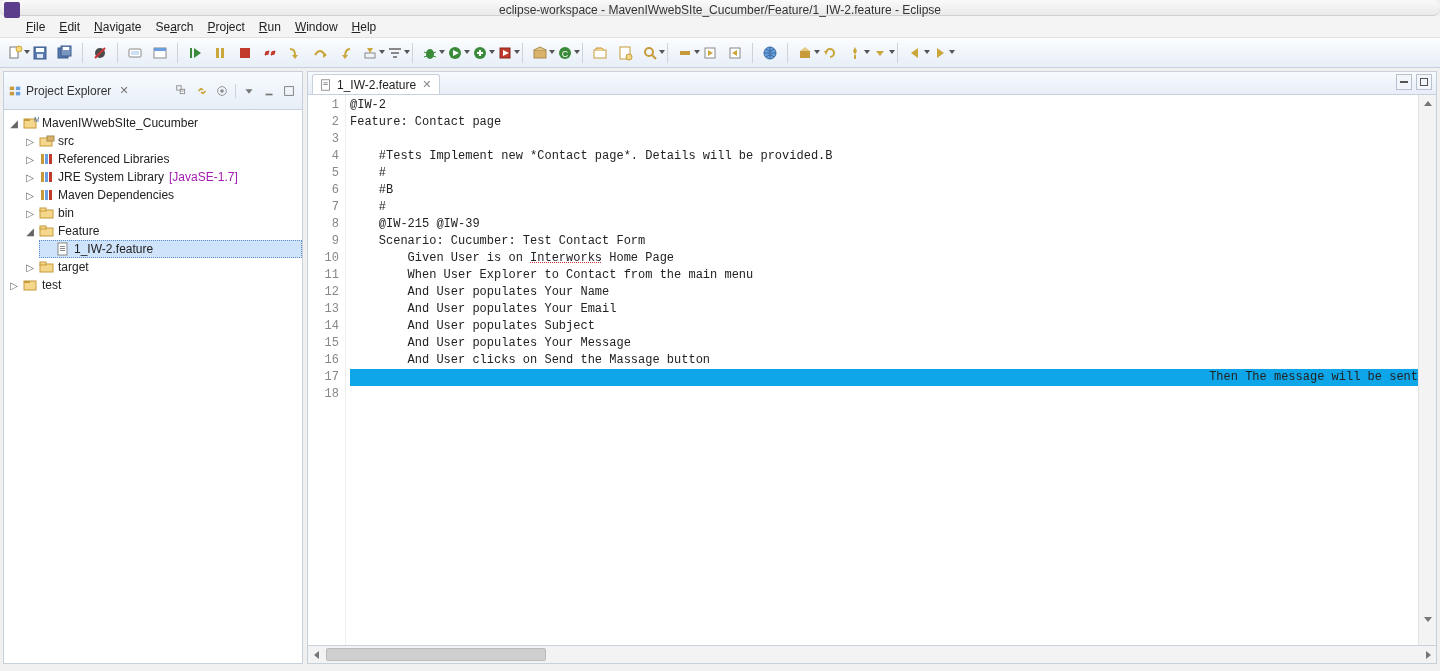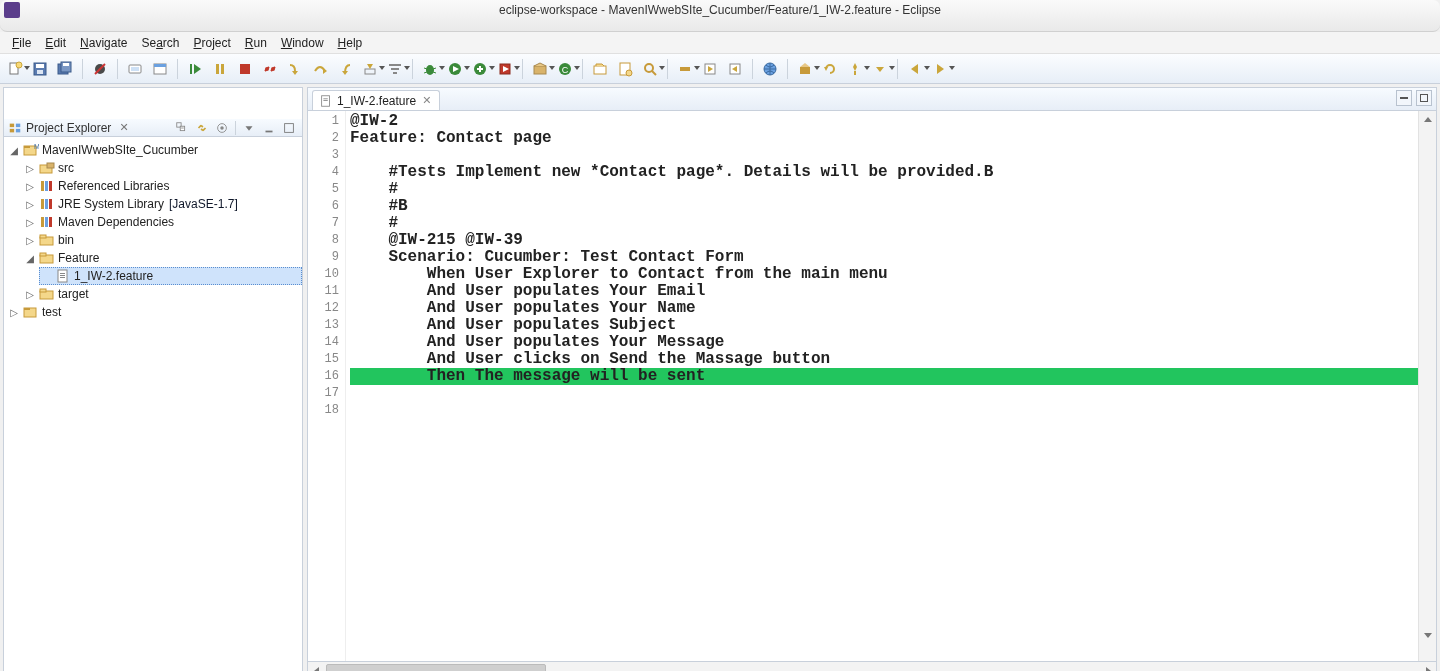--- a/index.html
+++ b/index.html
@@ -1,66 +1,66 @@
 <!DOCTYPE html>
 <html><head>
 <meta charset="utf-8">
 <style>
   * { box-sizing: border-box; margin: 0; padding: 0; }
   html, body { width: 1440px; height: 671px; overflow: hidden; font-family: "Segoe UI", Tahoma, sans-serif; font-size: 12px; color: #222; background: #f0f0f0; }
   
-  .title-bar { height: 32px; line-height: 20px; text-align: center; background: linear-gradient(#fafafa,#e9e9e9); border-bottom: 1px solid #d0d0d0; font-size: 12px; color: #333; position: relative; border-radius: 7px;}
+  .title-bar { height: 16px; line-height: 20px; text-align: center; background: linear-gradient(#fafafa,#e9e9e9); border-bottom: 1px solid #d0d0d0; font-size: 12px; color: #333; position: relative; border-radius: 7px;}
   .title-bar .app-icon { position:absolute; left:4px; top:2px; width:16px; height:16px; background:#5b3d8b; border-radius:2px;}
   
-  .menu-bar { height: 22px; display: flex; align-items: center; padding: 0 6px; background: #f4f4f4; border-bottom: 1px solid #e0e0e0; gap: 2px;}
+  .menu-bar { height: 22px; display: flex; align-items: center; padding: 0 20px; background: #f4f4f4; border-bottom: 1px solid #e0e0e0; gap: 2px;}
   .menu-item { padding: 2px 6px; cursor: default; color:#222;}
   .menu-item .ul { text-decoration: underline; }
   
   .tool-bar { height: 30px; display:flex; align-items:center; padding: 2px 4px; gap:3px; background: linear-gradient(#fbfdff,#e7eef7); border-bottom:1px solid #c8d0db;}
   .tbtn { width:22px; height:22px; display:flex; align-items:center; justify-content:center; border-radius:3px; position:relative;}
   .tbtn svg { width:16px; height:16px; display:block;}
   .tbtn .dd { position:absolute; right:-4px; top:8px; width:0;height:0;border-left:3px solid transparent;border-right:3px solid transparent;border-top:4px solid #555;}
   .tsep { width:1px; height:20px; background:#cbd3dc; margin:0 3px;}
   
   .workspace { display:flex; height: calc(671px - 20px - 22px - 30px); }
   
   .panel { background:#fff; border:1px solid #c8d0db; display:flex; flex-direction:column;}
   .explorer { width:300px; margin:3px 2px 3px 3px;}
-  .panel-header { height:18px; background: linear-gradient(#f7fbff,#e7eef7); border-bottom:1px solid #c8d0db; display:flex; align-items:center; padding:0 4px; gap:4px;margin-top:31px;}
+  .panel-header { height:38px; background: linear-gradient(#f7fbff,#e7eef7); border-bottom:1px solid #c8d0db; display:flex; align-items:center; padding:0 4px; gap:4px;}
   .panel-title { font-size:12px; color:#333; flex: 0 0 auto; display:flex; align-items:center; gap:4px;}
   .panel-close-x { font-size:11px; color:#777; padding:0 4px;}
   .panel-toolbar { margin-left:auto; display:flex; gap:2px; align-items:center;}
   .ptbtn { width:18px; height:18px; display:flex; align-items:center; justify-content:center; border-radius:2px;}
   .ptbtn svg{width:14px;height:14px;}
   
   .tree { flex:1; overflow:auto; padding:4px 0;}
   .tree ul { list-style:none; padding-left:16px;}
   .tree > ul { padding-left:4px;}
   .tree li { white-space:nowrap;}
   .node { display:flex; align-items:center; gap:3px; height:18px; padding-right:6px;}
   .twisty { width:12px; text-align:center; color:#666; font-size:10px; cursor:default;}
   .twisty.none{visibility:hidden;}
   .ticon{width:16px;height:16px;display:inline-flex;align-items:center;justify-content:center;}
   .ticon svg{width:16px;height:16px;}
   .node-label { font-size:12px; color:#222;}
-  .node-decor { color:#0f172a; font-size:12px; margin-left:2px;}
+  .node-decor { color:#a21caf; font-size:12px; margin-left:2px;}
   .node.selected { background:#cfe3fb; border:1px dotted #5a8ed0; padding-left:0; margin-left:-1px;}
   
   .editor-area { flex:1; margin:3px 3px 3px 2px; display:flex; flex-direction:column; position:relative;}
   .editor-tabs { height:23px; background: linear-gradient(#f7fbff,#e7eef7); border:1px solid #c8d0db; border-bottom:none; display:flex; align-items:flex-end; padding-left:4px; position:relative;}
   .tab { height:21px; display:flex; align-items:center; gap:4px; padding:0 6px 0 6px; background:#fff; border:1px solid #c8d0db; border-bottom:1px solid #fff; border-radius:3px 3px 0 0; margin-bottom:-1px;}
   .tab svg{width:14px;height:14px;}
   .tab .x { color:#888; font-size:11px; padding:0 2px;}
   .editor-tabs .rightctrls { position:absolute; right:4px; top:2px; display:flex; gap:4px;}
   .rc { width:16px;height:16px; border:1px solid #b8c2cf; background:#f2f6fb; display:flex;align-items:center;justify-content:center; font-size:10px; color:#555;}
   .editor-body { flex:1; display:flex; border:1px solid #c8d0db; background:#fff; position:relative;}
   .gutter { width:38px; background:#fff; border-right:1px solid #eee; text-align:right; padding:2px 6px 0 0; color:#888; font-family:Consolas,"Courier New",monospace; font-size:12px; line-height:17px;}
-  .code { flex:1; padding:2px 0 0 4px; font-family:Consolas,"Courier New",monospace; font-size:16px; line-height:17px; position:relative;font-weight:bold;}
+  .code { flex:1; padding:2px 0 0 4px; font-family:Consolas,"Courier New",monospace; font-size:12px; line-height:17px; position:relative;}
   .code-line { white-space:pre; height:17px;}
-  .code-line.caret { background:#22c55e;}
+  .code-line.caret { background:#0ea5e9;text-align:right;}
   .ann.underline { text-decoration: underline dotted #c33;}
   .vscroll { width:18px; background:#f3f3f3; border-left:1px solid #e2e2e2; position:relative;}
   .varrow { position:absolute; left:0; right:0; height:16px; display:flex; align-items:center; justify-content:center;}
   .varrow.top{top:0;} .varrow.bot{bottom:18px;}
   .varrow span{width:0;height:0;border-left:4px solid transparent;border-right:4px solid transparent;}
   .varrow.top span{border-bottom:5px solid #777;}
   .varrow.bot span{border-top:5px solid #777;}
   .hscroll { height:18px; border:1px solid #c8d0db; border-top:none; background:#f3f3f3; position:relative;}
   .hthumb { position:absolute; top:2px; bottom:2px; left:18px; width:220px; background:#cfcfcf; border:1px solid #bbb; border-radius:2px;}
   .harrow { position:absolute;top:0;bottom:0;width:16px;display:flex;align-items:center;justify-content:center;}
@@ -557,23 +557,24 @@
       <div class="code" id="code">
           <div class="code-line">@IW-2</div>
           <div class="code-line">Feature: Contact page</div>
           <div class="code-line"></div>
           <div class="code-line">    #Tests Implement new *Contact page*. Details will be provided.В</div>
           <div class="code-line">    #</div>
           <div class="code-line">    #В</div>
           <div class="code-line">    #</div>
           <div class="code-line">    @IW-215 @IW-39</div>
           <div class="code-line">    Scenario: Cucumber: Test Contact Form</div>
+          <div class="code-line">        Given User is on <span class="ann underline">Interworks</span> Home Page</div>
           <div class="code-line">        When User Explorer to Contact from the main menu</div>
+          <div class="code-line">        And User populates Your Name</div>
           <div class="code-line">        And User populates Your Email</div>
-          <div class="code-line">        And User populates Your Name</div>
           <div class="code-line">        And User populates Subject</div>
           <div class="code-line">        And User populates Your Message</div>
           <div class="code-line">        And User clicks on Send the Massage button</div>
           <div class="code-line caret">        Then The message will be sent</div>
         </div>
       <div class="vscroll">
         <div class="varrow top">
             <span></span>
           </div>
         <div class="varrow bot">

